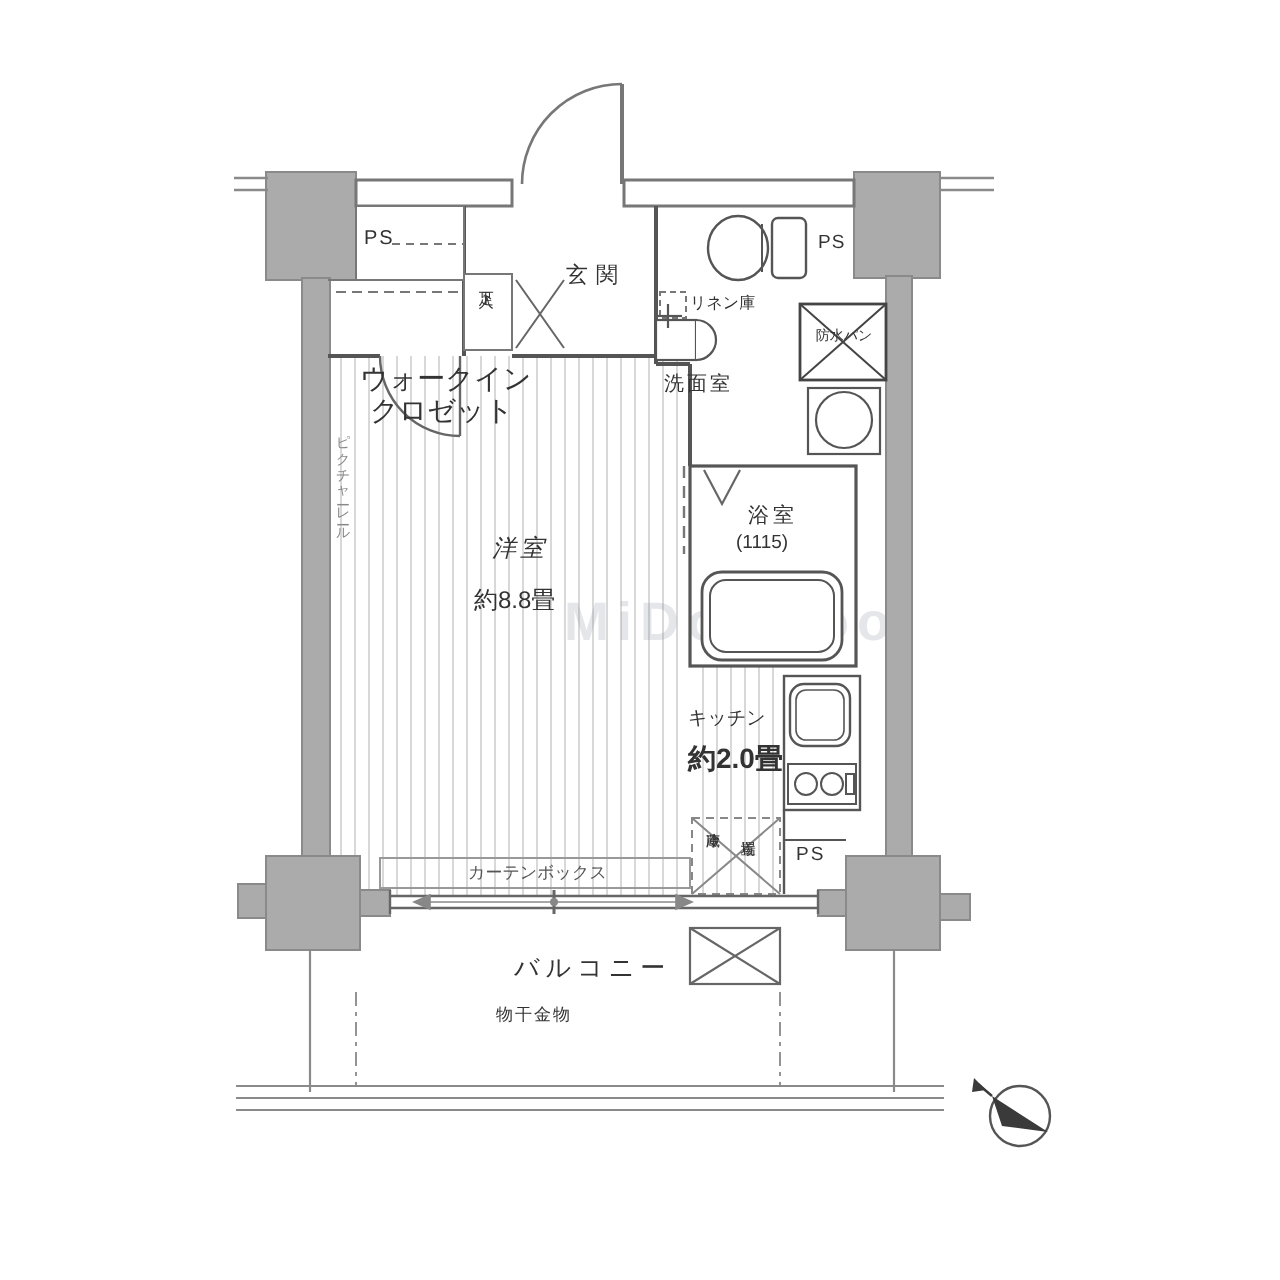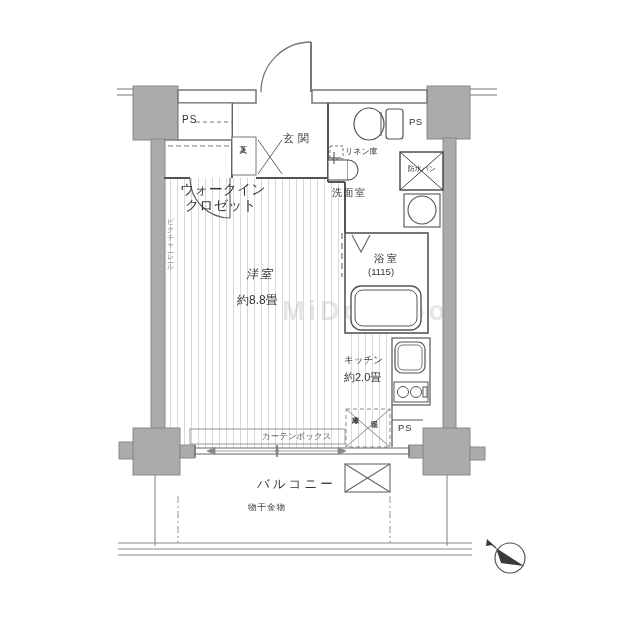--- a/index.html
+++ b/index.html
@@ -184,21 +184,21 @@
   <div class="lbl" style="left:345px;top:147px;font-size:8px;text-align:right;">リネン庫</div>
   <div class="lbl" style="left:409px;top:117px;font-size:9.5px;letter-spacing:0.5px;">PS</div>
   <div class="lbl" style="left:402px;top:165px;width:40px;text-align:center;font-size:7px;">防水パン</div>
   <div class="lbl" style="left:332px;top:187px;font-size:10px;letter-spacing:1.5px;">洗面室</div>
   <div class="lbl" style="left:374px;top:252px;font-size:10.5px;letter-spacing:2px;">浴室</div>
   <div class="lbl" style="left:368px;top:267px;font-size:9.5px;">(1115)</div>
   <div class="lbl" style="left:246px;top:268px;font-size:12px;letter-spacing:2px;font-style:italic;">洋室</div>
   <div class="lbl" style="left:237px;top:294px;font-size:12px;">約8.8畳</div>
   <div class="lbl vert" style="left:166px;top:212px;font-size:7px;color:#888;letter-spacing:1px;">ピクチャーレール</div>
   <div class="lbl" style="left:344px;top:355px;font-size:9.5px;">キッチン</div>
-  <div class="lbl" style="left:344px;top:371px;font-size:11px;">約2.0畳</div>
+  <div class="lbl" style="left:344px;top:371px;font-size:14px;font-weight:bold;">約2.0畳</div>
   <div class="lbl vert" style="left:351px;top:411px;font-size:7px;">冷蔵庫</div>
   <div class="lbl vert" style="left:369px;top:414px;font-size:7.5px;">置場</div>
   <div class="lbl" style="left:398px;top:423px;font-size:9.5px;letter-spacing:1px;">PS</div>
-  <div class="lbl" style="left:234px;top:432px;font-size:8.5px;color:#555;margin-left:28px;">カーテンボックス</div>
+  <div class="lbl" style="left:234px;top:432px;font-size:8.5px;color:#555;">カーテンボックス</div>
   <div class="lbl" style="left:257px;top:477px;font-size:12.5px;letter-spacing:3px;">バルコニー</div>
   <div class="lbl" style="left:248px;top:503px;font-size:8.5px;letter-spacing:1px;">物干金物</div>
 
 </div>
 
 </body></html>

